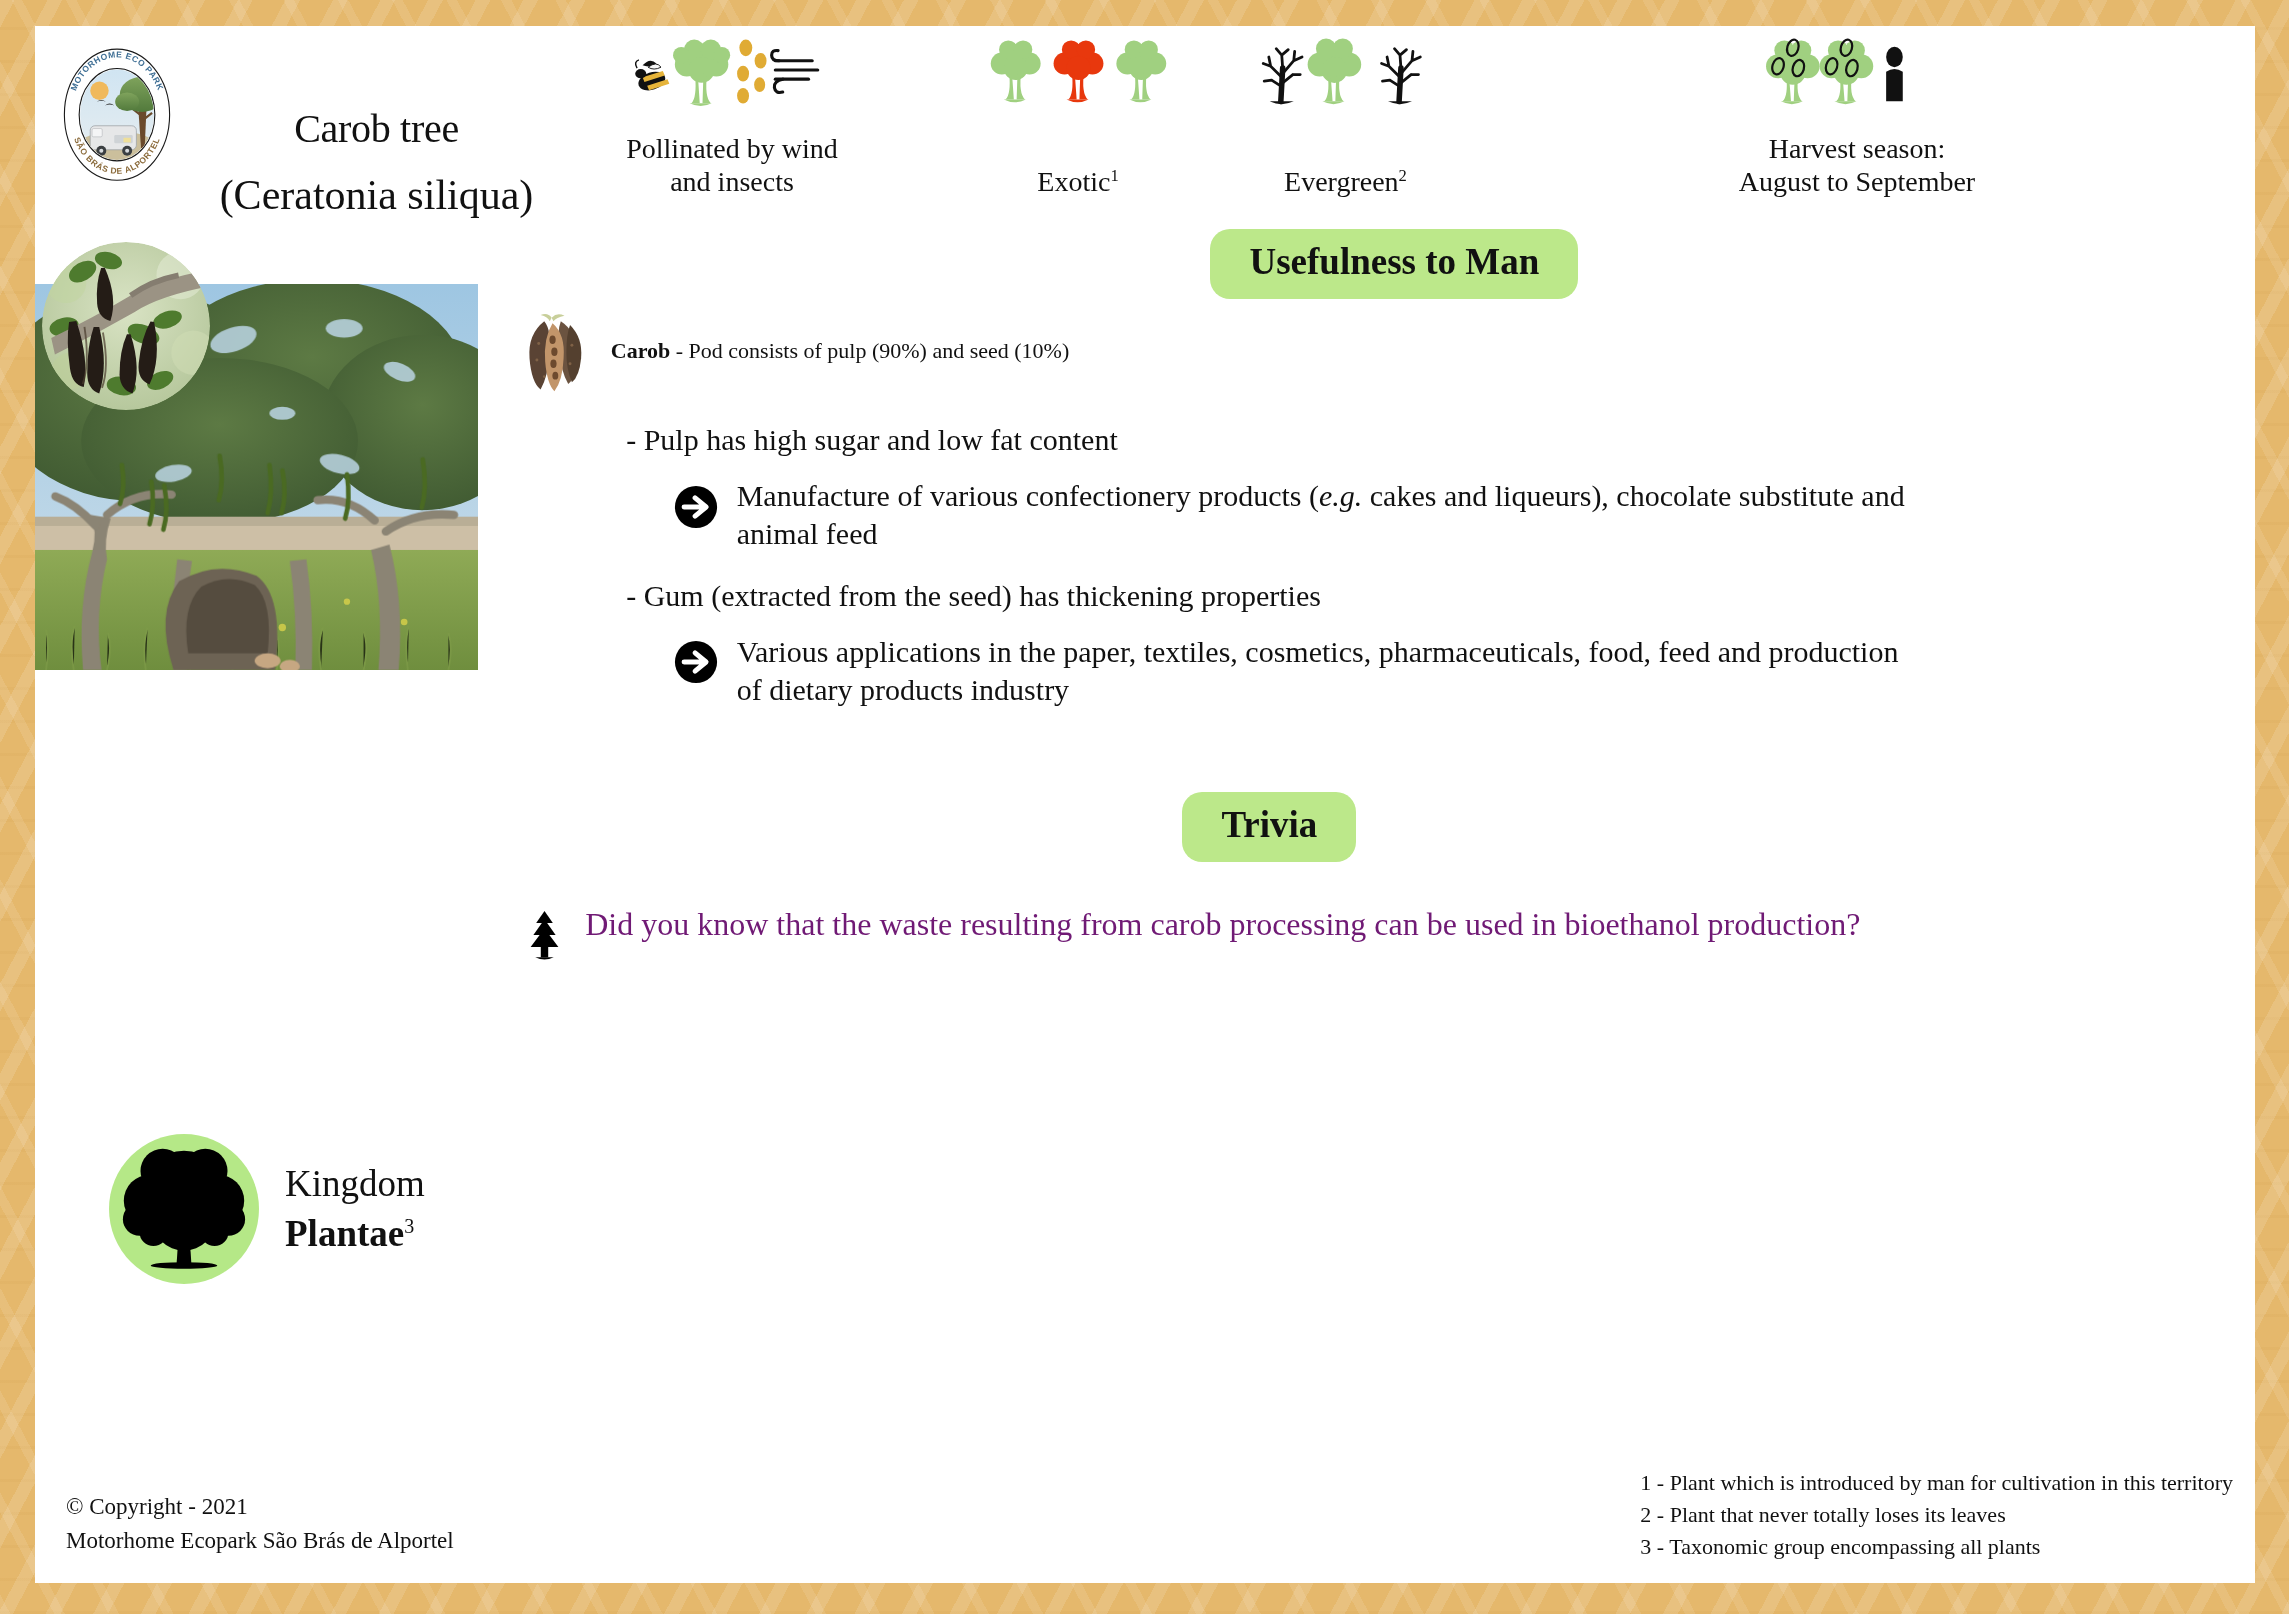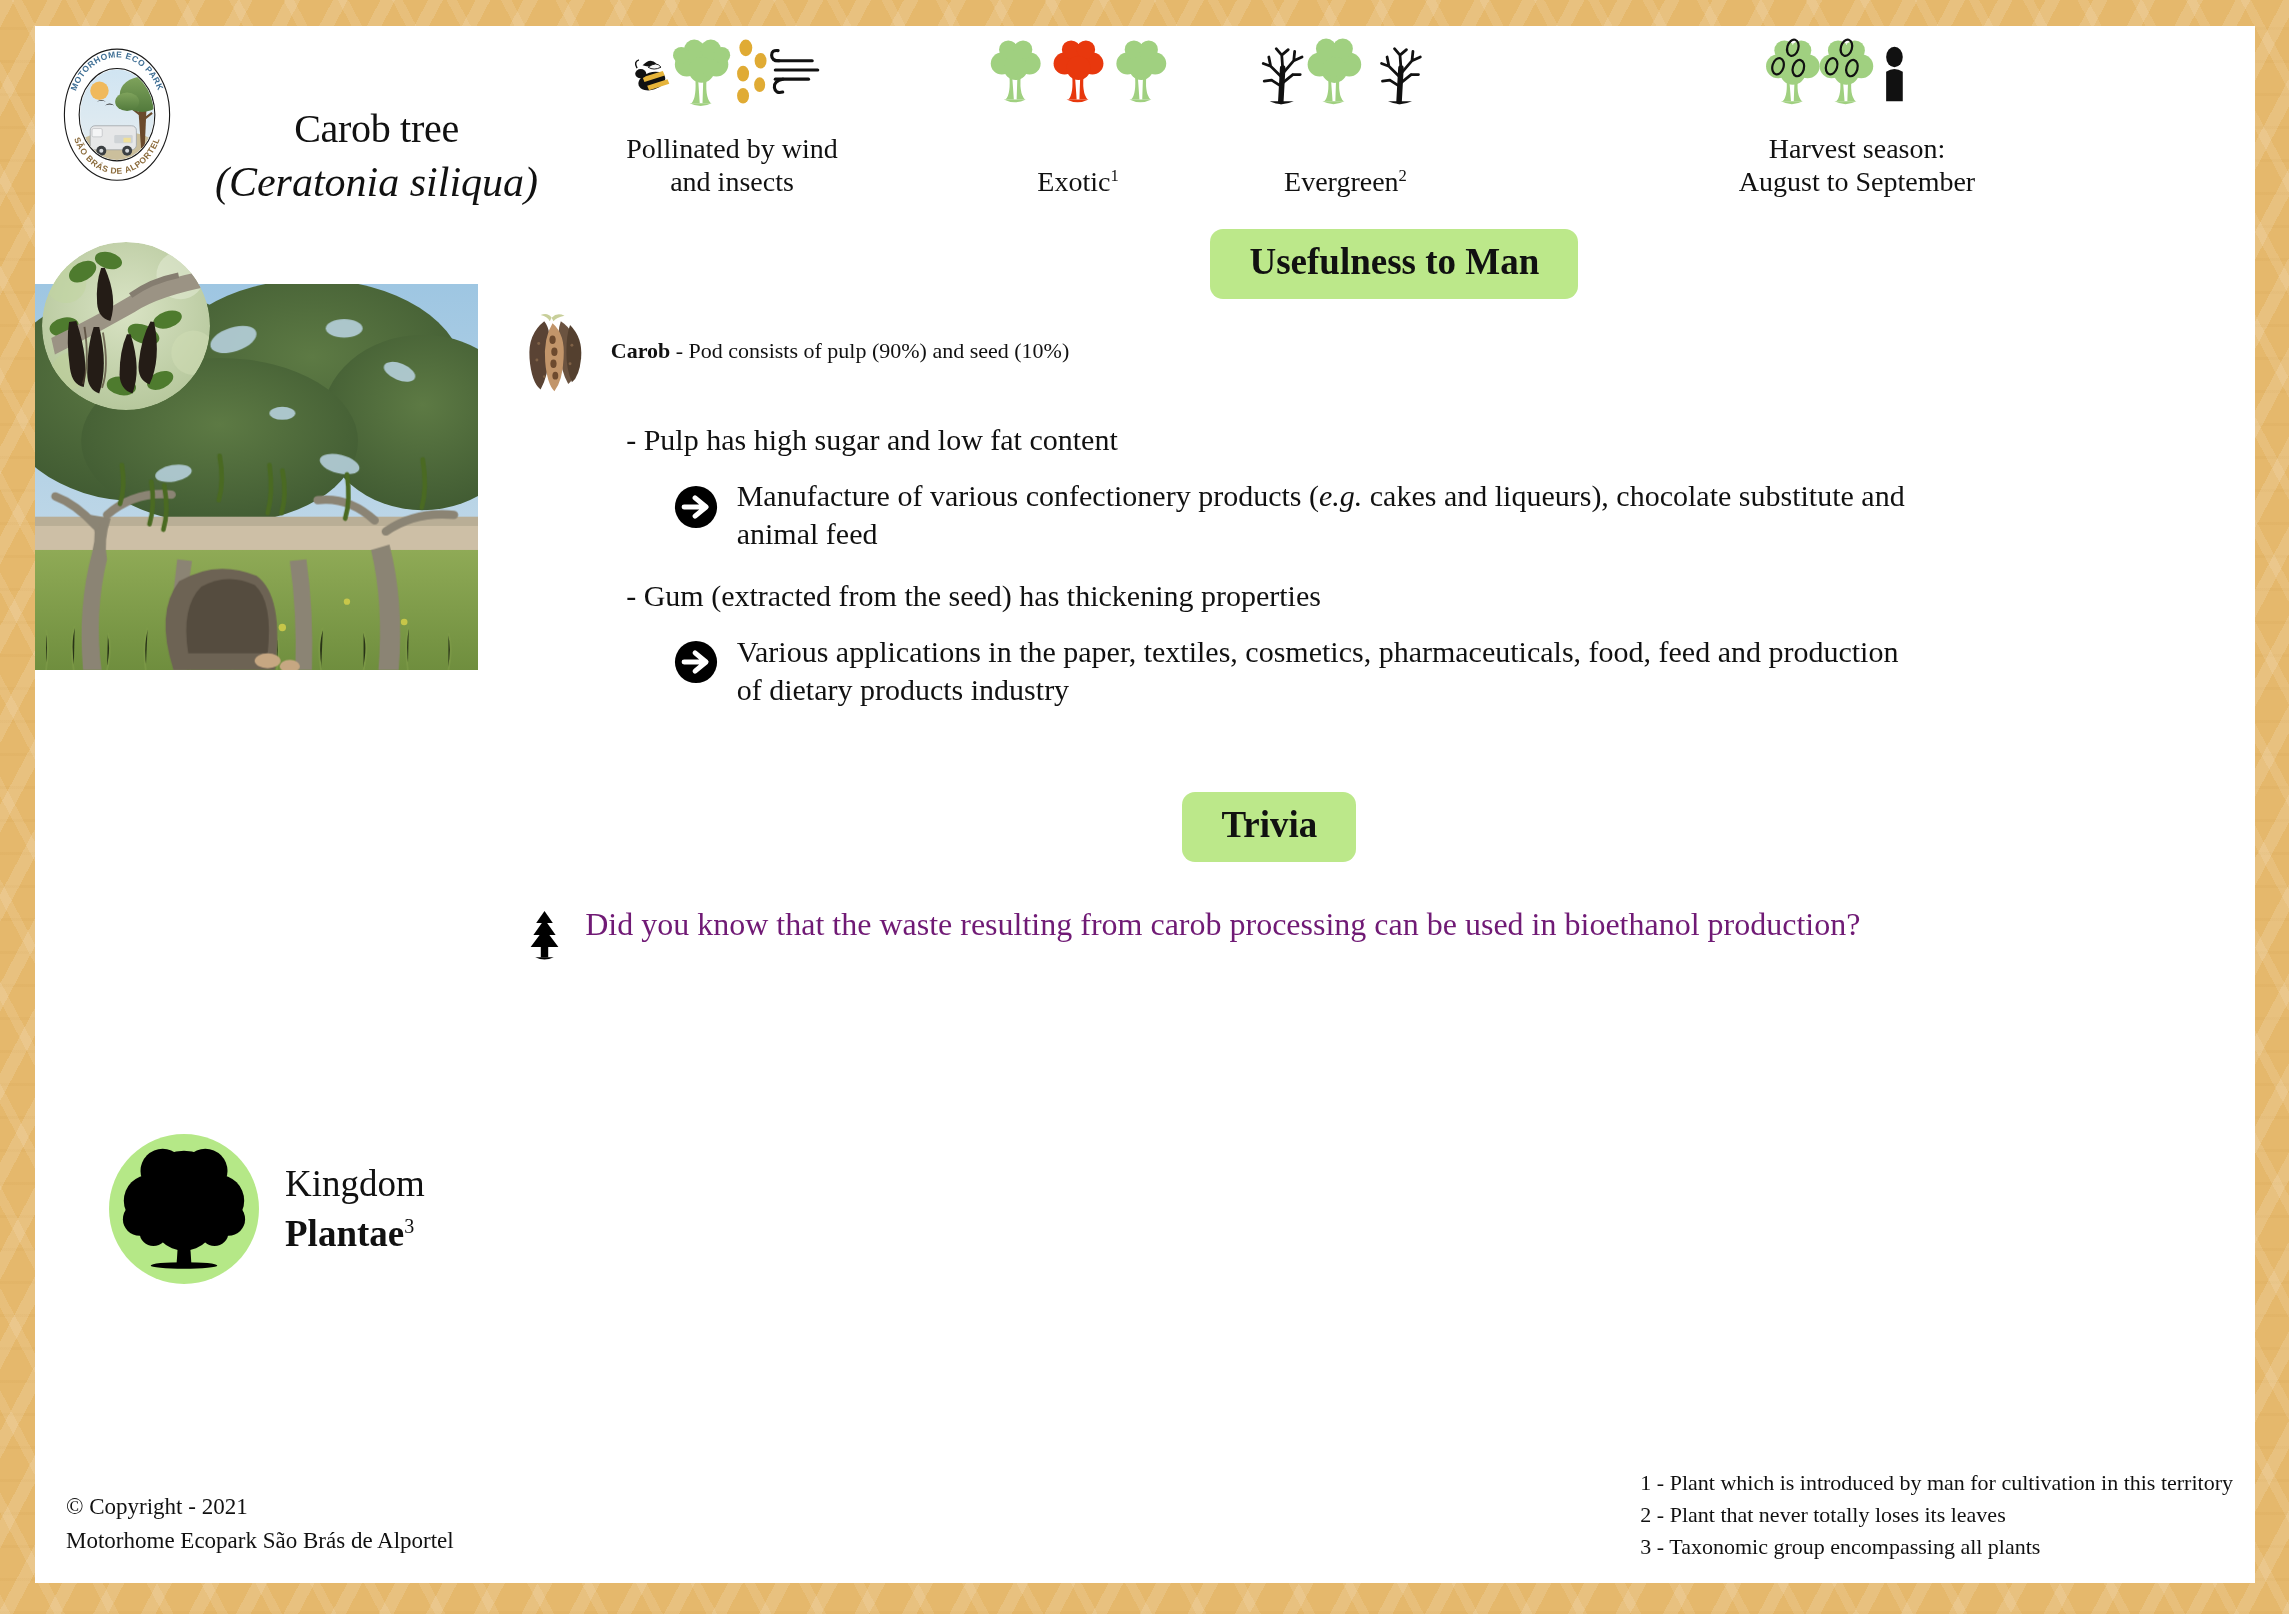--- a/index.html
+++ b/index.html
@@ -32,21 +32,21 @@
   }
   .logo{
     position:absolute; left:22px; top:11px;
     width:120px; height:148px;
   }
   .title-block{
     position:absolute; left:120px; top:81px; width:443px;
     text-align:center; color:#111;
   }
   .title-common{ font-size:40px; font-weight:normal; line-height:1.12; letter-spacing:-0.3px;}
-  .title-sci{ font-size:42px; font-style:italic; line-height:1.15; margin-top:6px;}
+  .title-sci{ font-size:42px; line-height:1.15; margin-top:19px;}
 
   .facts{
     position:absolute; left:480px; top:7.4px; right:0; height:185px;
     display:flex; align-items:flex-start;
   }
   .fact{
     flex:0 0 auto;
     text-align:center;
     padding:0 5.5px;
     display:flex; flex-direction:column; align-items:center;
@@ -88,21 +88,21 @@
   .kingdom-line1{ font-size:37px; line-height:1.2; }
   .kingdom-line2{ font-size:37px; font-weight:bold; line-height:1.2; margin-top:5.5px;}
   .kingdom-line2 sup{ font-size:20px; font-weight:normal; vertical-align:super;}
 
   
   .right-col{
     position:absolute; left:480px; top:203px; right:9.2px; bottom:157px;
   }
   .section-badge{
     background:#bce88a;
-    border-radius:13px;
+    border-radius:20px;
     display:inline-block;
     padding:13px 39px 16.6px;
     font-size:37px; font-weight:bold; color:#111;
     line-height:1.1;
   }
   .badge-row{ text-align:center; }
   .badge-row.useful{ padding-left:28px; }
 
   .content-list{ margin-top:28px; padding-left:9.2px; }
 

